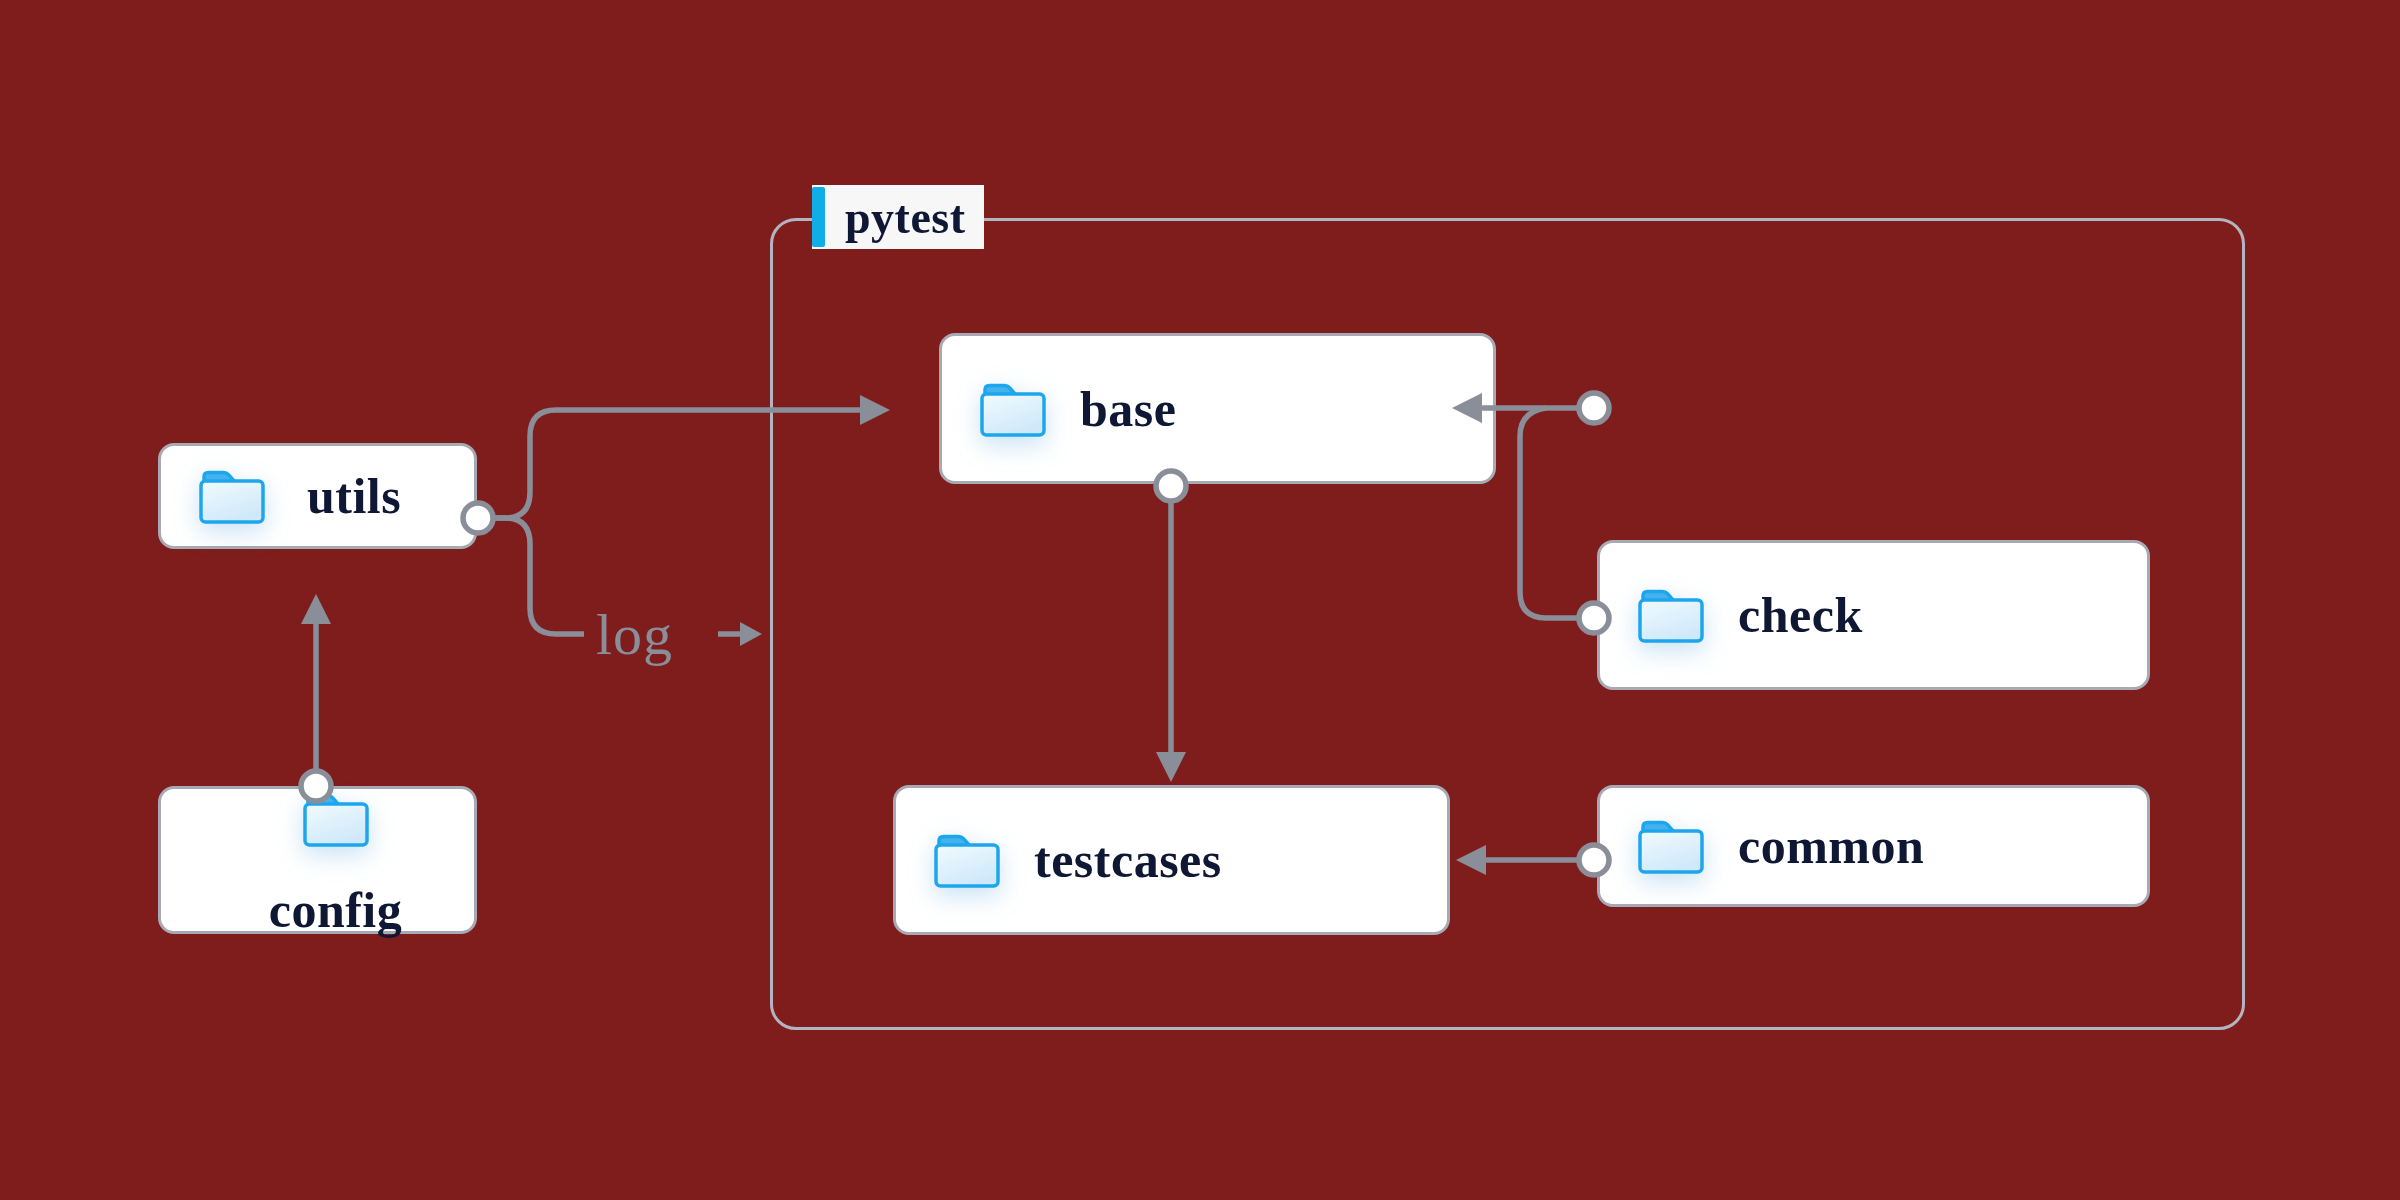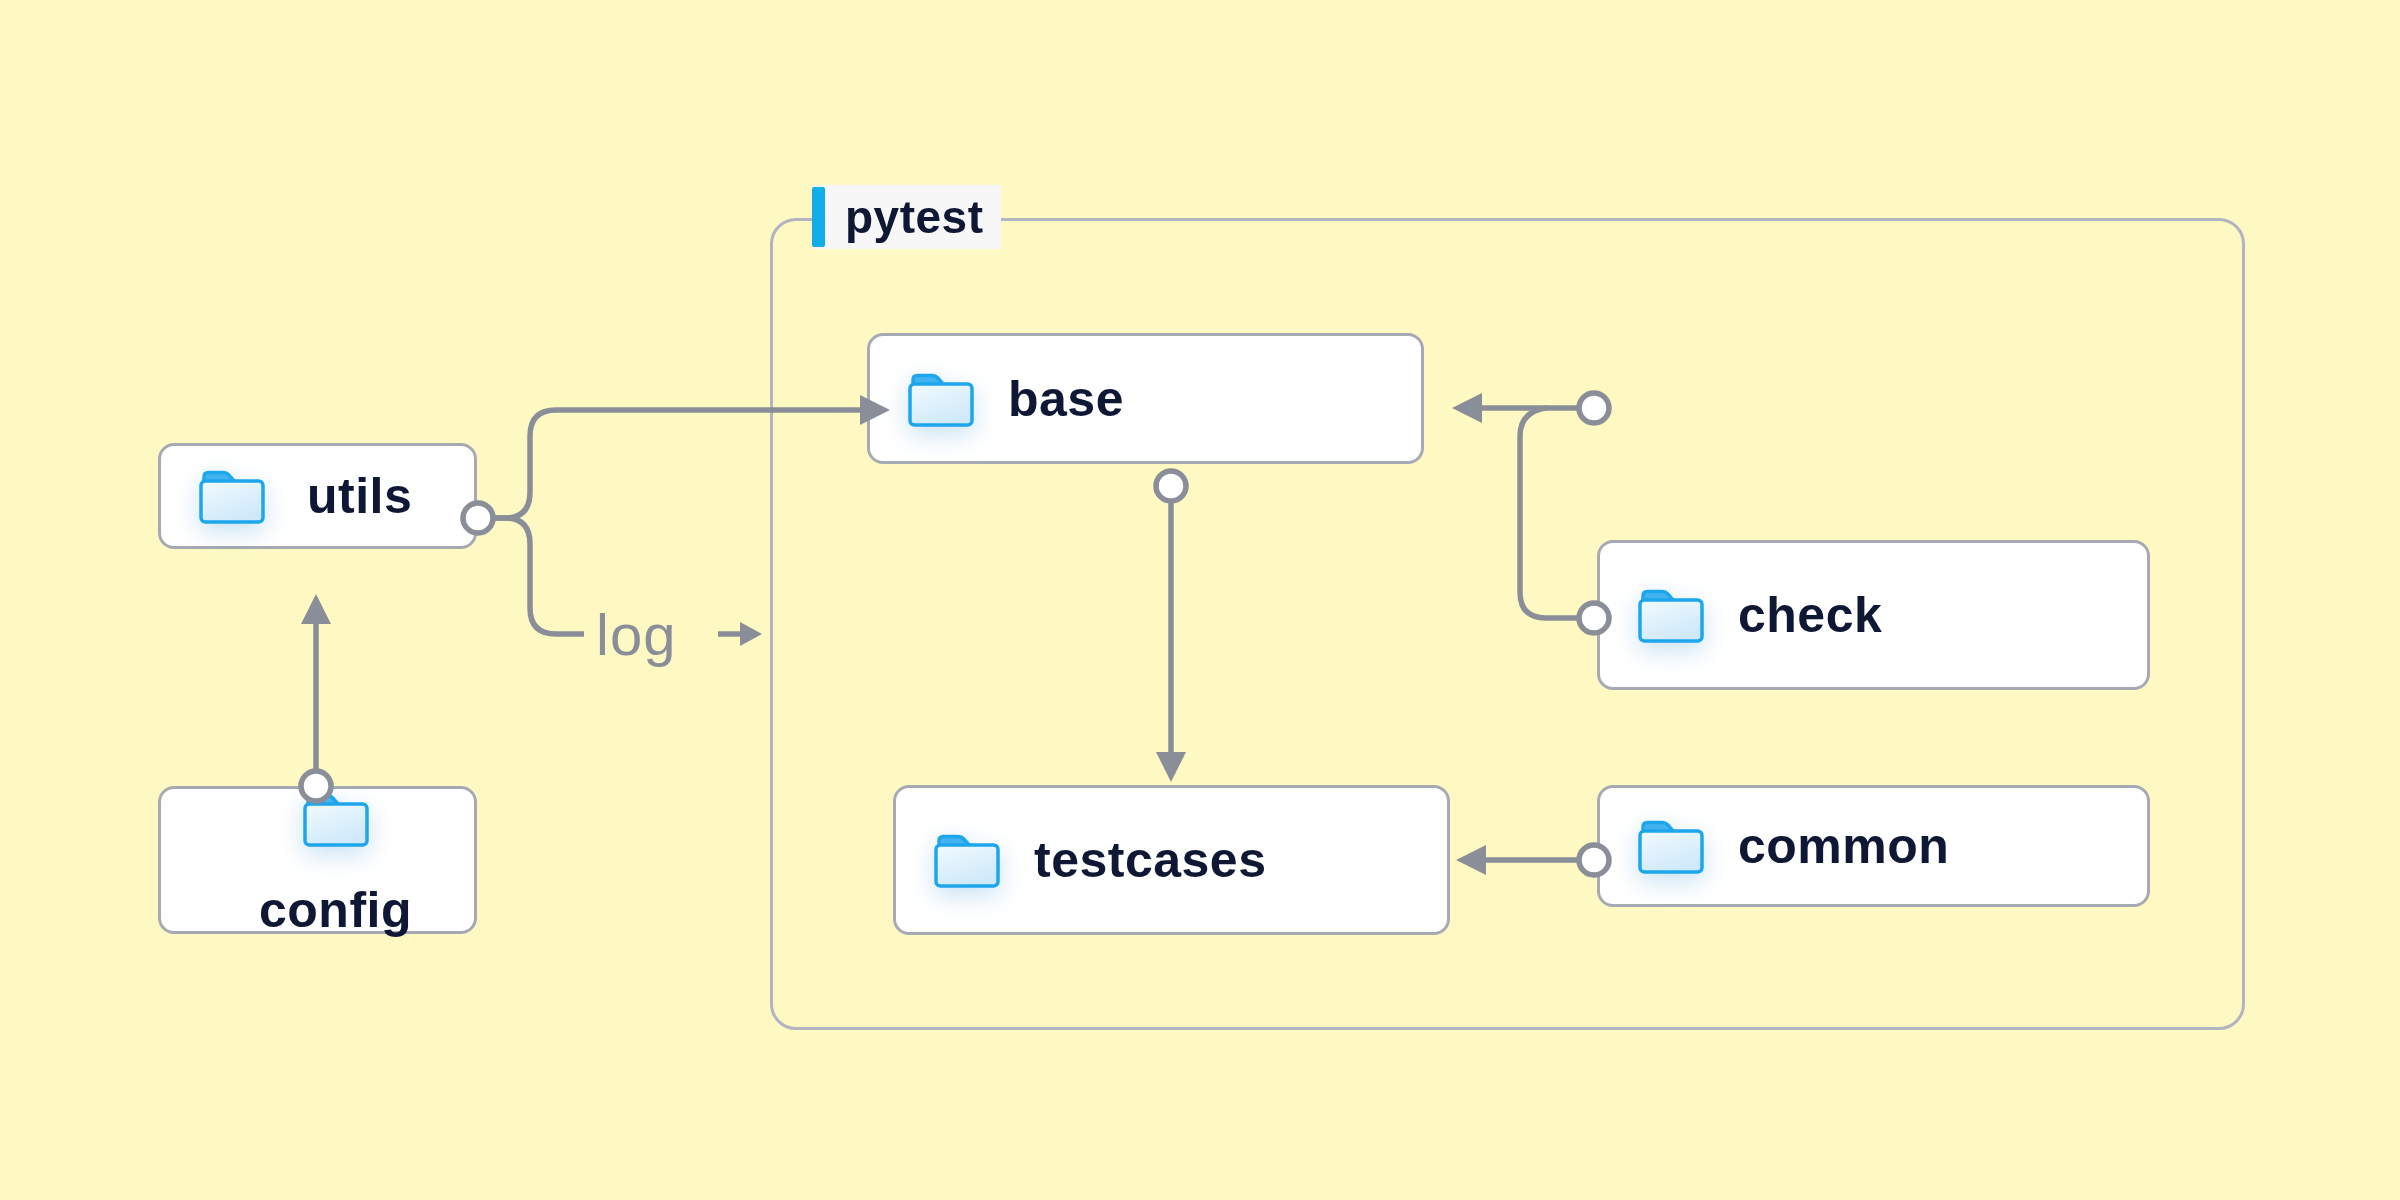--- a/index.html
+++ b/index.html
@@ -1,18 +1,18 @@
 <!DOCTYPE html>
 <html><head>
 <meta charset="utf-8">
 <style>
   html,body{margin:0;padding:0;background:#f7f7f8;}
   .canvas{
-    position:relative;width:2400px;height:1200px;background:#fef9c3;
-    font-family:Liberation Sans, sans-serif;overflow:hidden;
+    position:relative;width:2400px;height:1200px;background:#7f1d1d;
+    font-family:Liberation Serif, serif;overflow:hidden;
   }
   .group{
     position:absolute;left:770px;top:218px;width:1475px;height:812px;
     border:3px solid #b2b4bf;border-radius:26px;box-sizing:border-box;
     background:transparent;z-index:1;
   }
   .group-label{
     position:absolute;left:812px;top:185px;height:64px;z-index:3;
     display:flex;align-items:center;gap:20px;background:#f7f7f8;
     padding:0 18px 0 0;
@@ -32,21 +32,21 @@
     position:absolute;left:596px;top:604px;height:60px;display:flex;align-items:center;
     font-size:58px;color:#8a8e98;z-index:2;letter-spacing:1px;
   }
   .connectors{
     position:absolute;left:0;top:0;width:2400px;height:1200px;z-index:4;
     pointer-events:none;
   }
   
   #node-utils    {left:158px; top:443px; width:319px; height:106px;gap:40px;}
   #node-config   {left:158px; top:786px; width:319px; height:148px;flex-direction:column;}
-  #node-base     {left:867px; top:333px; width:557px; height:131px;gap:32px;}
+  #node-base     {left:939px; top:333px; width:557px; height:151px;gap:32px;}
   #node-pymilvus {left:1597px;top:333px; width:553px; height:151px;}
   #node-check    {left:1597px;top:540px; width:553px; height:150px;}
   #node-testcases{left:893px; top:785px; width:557px; height:150px;}
   #node-common   {left:1597px;top:785px; width:553px; height:122px;}
 </style>
 </head>
 <body>
 
 <div class="canvas">
 

